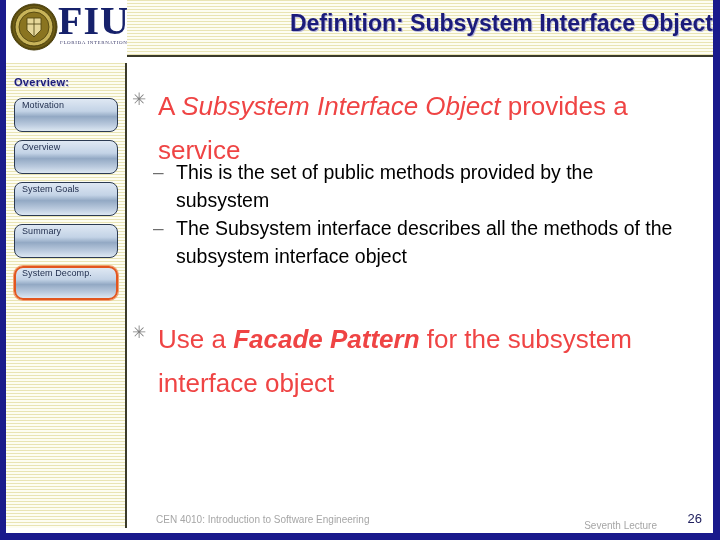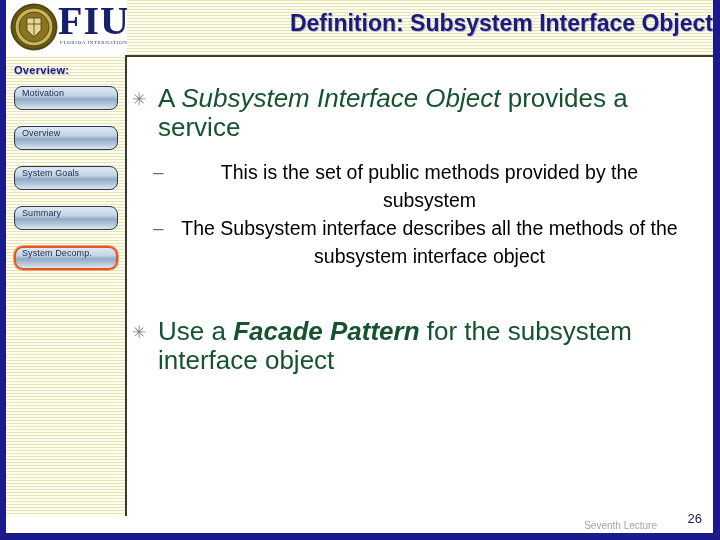--- a/index.html
+++ b/index.html
@@ -108,21 +108,21 @@
     font-size: 23px;
     font-weight: bold;
     color: #1b1b7a;
     text-shadow: 1px 1px 0 #b9b9d8;
     white-space: nowrap;
   }
 
   
   #sidebar {
     position: absolute;
-    left: 6px; top: 51px;
+    left: 6px; top: 63px;
     width: 121px; height: 465px;
     z-index: 3;
     border-right: 2px solid #3a3a2a;
     box-sizing: border-box;
   }
   #sidebar-heading {
     position: absolute;
     left: 8px; top: 13px;
     font-size: 11px;
     font-weight: bold;
@@ -130,22 +130,22 @@
     text-shadow: 1px 1px 0 #c8c8dd;
     letter-spacing: 0.3px;
   }
   #nav-list {
     position: absolute;
     left: 8px; top: 35px;
     width: 104px;
   }
   .nav-btn {
     position: relative;
-    height: 24px;
-    margin-bottom: 16px;
+    height: 34px;
+    margin-bottom: 8px;
     border: 1px solid #2b3a52;
     border-radius: 8px;
     background: linear-gradient(to bottom,
         #dfe8f3 0%,
         #c3d3e6 38%,
         #93a9c4 55%,
         #b9c9dd 80%,
         #dce7f2 100%);
     box-sizing: border-box;
     overflow: hidden;
@@ -184,23 +184,23 @@
   }
   .bullet-mark {
     flex: 0 0 auto;
     color: #808080;
     font-size: 17px;
     line-height: 31px;
     width: 26px;
   }
   .bullet-text {
     flex: 1 1 auto;
-    color: #14532d;
+    color: #ef4444;
     font-size: 26px;
-    line-height: 29px;
+    line-height: 44px;
   }
   .bullet-text em {
     font-style: italic;
   }
   .bullet-text strong {
     font-weight: bold;
     font-style: italic;
   }
 
   .sub-row {
@@ -213,21 +213,20 @@
     color: #6e6e6e;
     font-size: 19px;
     line-height: 28px;
     width: 23px;
   }
   .sub-text {
     flex: 1 1 auto;
     color: #000000;
     font-size: 19.5px;
     line-height: 28px;
-    text-align: center;
   }
 
   #b1 { left: 3px;  top: 27px;  width: 560px; }
   #s1 { left: 24px; top: 101px; width: 530px; }
   #s2 { left: 24px; top: 157px; width: 530px; }
   #b2 { left: 3px;  top: 260px; width: 560px; }
 
   
   #footer {
     position: absolute;
@@ -329,17 +328,18 @@
     </div>
 
     <div class="bullet-row" id="b2">
       <span class="bullet-mark">✳</span>
       <span class="bullet-text"><span>Use a </span><strong>Facade Pattern</strong><span> for the subsystem interface object</span></span>
     </div>
 
   </div>
 
   <div id="footer">
+    <div id="footer-left">CEN 4010: Introduction to Software Engineering</div>
     <div id="footer-right">Seventh Lecture</div>
     <div id="page-number">26</div>
   </div>
 
 </div>
 
 </body></html>

